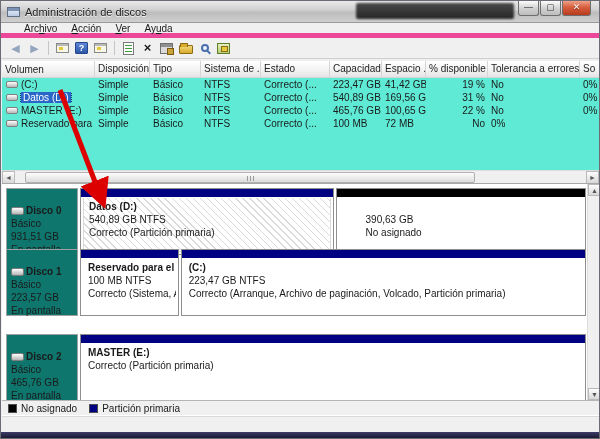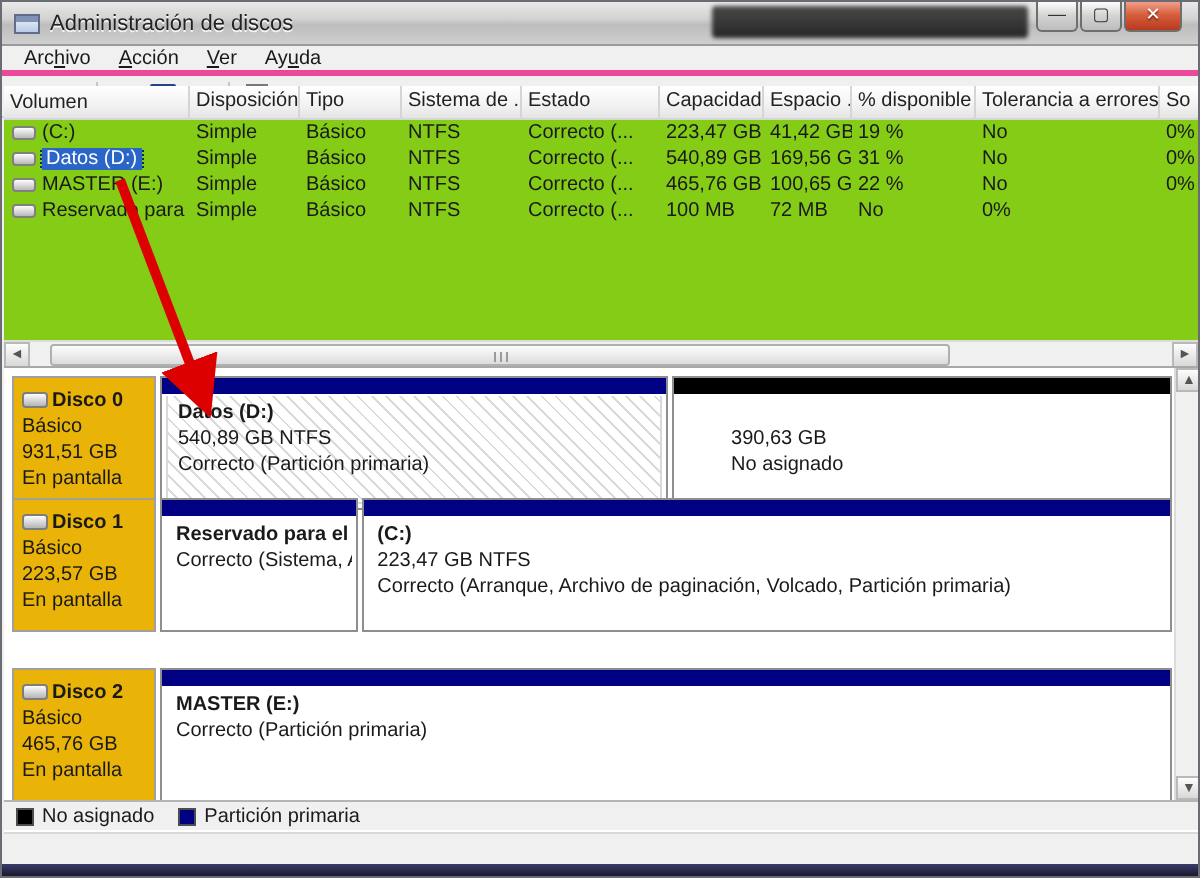--- a/index.html
+++ b/index.html
@@ -21,21 +21,21 @@
     background:linear-gradient(#4a4a4a,#262626);filter:blur(1px);}
   .winbtns{position:absolute;right:8px;top:0;display:flex;}
   .wbtn{width:21px;height:15px;border:1px solid #6e6e6e;border-top:none;
     background:linear-gradient(#fdfdfd,#d2d2d2 50%,#bdbdbd);
     border-radius:0 0 3px 3px;margin-left:1px;
     font-size:9px;line-height:13px;text-align:center;color:#333;cursor:pointer;}
   .wbtn.close{width:29px;background:linear-gradient(#f0a088,#d65f3e 45%,#b83a1c);color:#fff;
     text-shadow:0 1px 1px #7c2410;}
   
   .menubar{position:absolute;left:0;top:22px;width:100%;height:15px;background:#f0f0f0;
-    border-bottom:3px solid #ec4899;display:flex;align-items:center;padding-left:4px;}
+    border-bottom:5px solid #ec4899;display:flex;align-items:center;padding-left:16px;}
   .menu-item{padding:1px 7px;cursor:default;}
   .menu-item u{text-decoration:underline;}
   
   .toolbar{position:absolute;left:0;top:37px;width:100%;height:21px;background:#f0f0f0;
     border-bottom:1px solid #d0d0d0;display:flex;align-items:center;padding-left:5px;}
   .tb-sep{width:1px;height:14px;background:#c6c6c6;margin:0 4px;}
   .tbi{width:17px;height:16px;margin:0 1px;display:flex;align-items:center;justify-content:center;position:relative;cursor:pointer;}
   .arrow-glyph{font-size:11px;color:#93a5bd;}
   .win-box{width:13px;height:10px;border:1px solid #8a8a8a;background:#f7f7e8;position:relative;}
   .win-box::before{content:"";position:absolute;left:0;top:0;right:0;height:2px;background:#b9b9b9;}
@@ -48,34 +48,34 @@
   .prop-box{width:13px;height:11px;border:1px solid #6f6f6f;background:#dadada;position:relative;}
   .prop-box::before{content:"";position:absolute;left:0;top:0;right:0;height:3px;background:#8f8f8f;}
   .prop-box::after{content:"";position:absolute;right:-2px;bottom:-2px;width:5px;height:5px;background:#c9a33a;border:1px solid #7a5c10;}
   .folder{width:14px;height:9px;background:linear-gradient(#f2d878,#d8ab2e);border:1px solid #8f6c14;border-radius:1px;position:relative;margin-top:3px;}
   .folder::before{content:"";position:absolute;left:0;top:-3px;width:6px;height:3px;background:#d8ab2e;border:1px solid #8f6c14;border-bottom:none;border-radius:1px 1px 0 0;}
   .mag{width:8px;height:8px;border:2px solid #4a6fae;border-radius:50%;position:relative;background:#eef4fb;}
   .mag::after{content:"";position:absolute;right:-4px;bottom:-3px;width:5px;height:2px;background:#4a6fae;transform:rotate(45deg);}
   .snap-box{width:13px;height:11px;background:linear-gradient(#e6f0c2,#b5cd7c);border:1px solid #5f7d2a;position:relative;}
   .snap-box::after{content:"";position:absolute;right:1px;bottom:1px;width:5px;height:4px;background:#e3c93c;border:1px solid #8f6c14;}
   
-  .list-panel{position:absolute;left:1px;top:42px;width:597px;height:139px;background:#84cc16;}
+  .list-panel{position:absolute;left:1px;top:60px;width:597px;height:139px;background:#5eead4;}
   .list-header{display:flex;height:17px;border-bottom:1px solid #d5d5d5;
     background:linear-gradient(#ffffff,#f2f2f2 60%,#e4e4e4);}
   .hcell{padding:2px 3px;border-right:1px solid #d5d5d5;white-space:nowrap;overflow:hidden;color:#222;}
   .lrow{display:flex;height:13px;align-items:center;white-space:nowrap;}
   .lcell{padding:0 3px;overflow:hidden;white-space:nowrap;}
   .c0{width:93px;min-width:93px;display:flex;align-items:center;}
   .c1{width:55px;min-width:55px;}
   .c2{width:51px;min-width:51px;}
   .c3{width:60px;min-width:60px;}
   .c4{width:69px;min-width:69px;}
   .c5{width:52px;min-width:52px;}
   .c6{width:44px;min-width:44px;}
-  .c7{width:62px;min-width:62px;}
+  .c7{width:62px;min-width:62px;text-align:right;}
   .c8{width:92px;min-width:92px;}
   .c9{width:30px;min-width:30px;border-right:none;}
   .vol-icon{display:inline-block;width:12px;height:7px;min-width:12px;margin-right:3px;margin-left:1px;
     background:linear-gradient(#fdfdfd,#b9b9b9);border:1px solid #808080;border-radius:2px;}
   .vol-sel{background:#2a65c8;color:#fff;padding:0 2px;outline:1px dotted #0d2f6b;}
   
   .hscroll{position:absolute;left:1px;top:169px;width:597px;height:13px;background:#f0f0f0;
     border-top:1px solid #dcdcdc;display:flex;align-items:center;}
   .sb-btn{width:13px;height:13px;background:linear-gradient(#fdfdfd,#d8d8d8);border:1px solid #b9b9b9;
     font-size:7px;line-height:11px;text-align:center;color:#555;}
@@ -84,21 +84,21 @@
   .hthumb::after{content:"";position:absolute;left:50%;top:3px;width:1px;height:5px;background:#9a9a9a;
     box-shadow:-3px 0 0 #9a9a9a,3px 0 0 #9a9a9a;}
   
   .disk-section{position:absolute;left:1px;top:182px;width:597px;height:217px;background:#fff;
     border-top:1px solid #a8a8a8;}
   .vscroll{position:absolute;right:0;top:0;width:12px;height:100%;background:#f0f0f0;border-left:1px solid #dcdcdc;}
   .vscroll .up{position:absolute;top:0;left:0;right:0;height:12px;}
   .vscroll .down{position:absolute;bottom:0;left:0;right:0;height:12px;}
   .disk-row{position:absolute;left:0;width:584px;height:67px;}
   .disk-label{position:absolute;left:4px;top:0;width:72px;height:100%;
-    background:#eab308;border:1px solid #a0a0a0;padding:5px 2px 0 4px;line-height:13px;}
+    background:#0f766e;border:1px solid #a0a0a0;padding:15px 2px 0 4px;line-height:13px;}
   .hdd-icon{display:inline-block;width:13px;height:8px;margin-right:2px;vertical-align:-1px;
     background:linear-gradient(#fdfdfd,#b5b5b5);border:1px solid #7d7d7d;border-radius:2px;}
   .disk-graph{position:absolute;left:78px;top:0;right:0;height:100%;display:flex;}
   .part{height:100%;border:1px solid #8e8e8e;margin-right:2px;background:#fff;display:flex;flex-direction:column;}
   .part:last-child{margin-right:0;}
   .part .bar{height:9px;border-bottom:1px solid #fff;}
   .bar-primary{background:#000082;}
   .bar-unalloc{background:#000000;}
   .part-body{flex:1;padding:2px 0 0 5px;line-height:13px;overflow:hidden;white-space:nowrap;border:1px solid #d9d9d9;border-top:none;margin:0 2px 2px 2px;}
   .hatched .part-body{background:repeating-linear-gradient(45deg,#ffffff 0 4px,#dadada 4px 5px);}
@@ -296,20 +296,21 @@
         <div><span class="hdd-icon"></span><b>Disco 1</b></div>
         <div>Básico</div>
         <div>223,57 GB</div>
         <div>En pantalla</div>
       </div>
       <div class="disk-graph">
         <div class="part" style="width:19.5%;">
           <div class="bar bar-primary"></div>
           <div class="part-body" style="border:none;">
             <div class="pt-bold">Reservado para el sistema</div>
+            <div>100 MB NTFS</div>
             <div>Correcto (Sistema, Activo, Par</div>
           </div>
         </div>
         <div class="part" style="width:80.5%;">
           <div class="bar bar-primary"></div>
           <div class="part-body" style="border:none;">
             <div class="pt-bold">(C:)</div>
             <div>223,47 GB NTFS</div>
             <div>Correcto (Arranque, Archivo de paginación, Volcado, Partición primaria)</div>
           </div>

